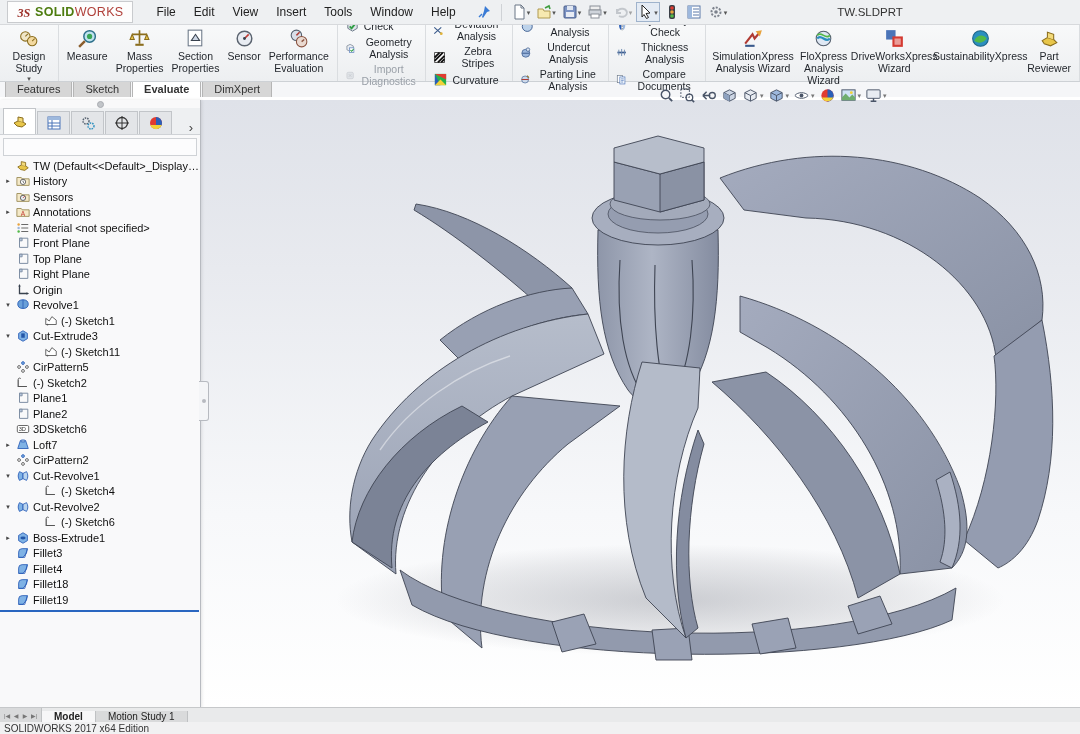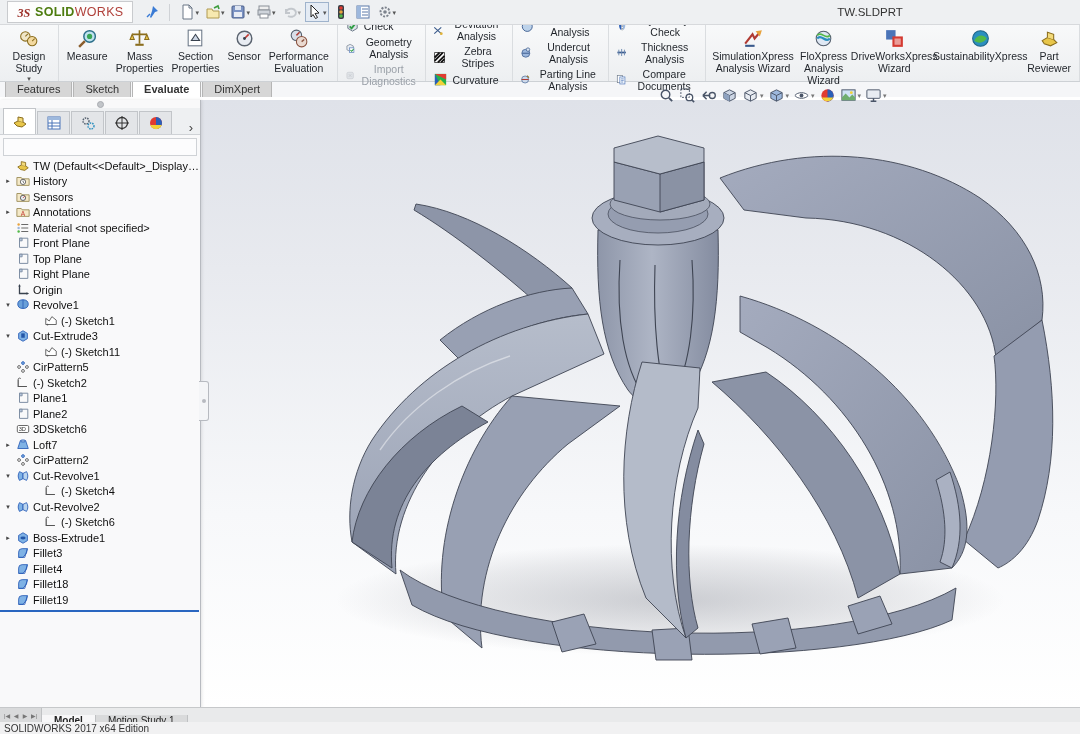--- a/index.html
+++ b/index.html
@@ -101,20 +101,29 @@
 </head>
 <body>
 
 <div class="titlebar">
   <div class="logo-btn">
     <svg class="logo-3ds" viewBox="0 0 16 16">
       <text x="0" y="13" font-size="13" font-style="italic" font-weight="bold" fill="#9c2f28" font-family="Liberation Serif,serif">3S</text>
     </svg>
     <span class="logo-text"><b>SOLID</b><span>WORKS</span></span>
   </div>
+  <div class="menus" id="menus">
+      <span class="menu-item">File</span>
+      <span class="menu-item">Edit</span>
+      <span class="menu-item">View</span>
+      <span class="menu-item">Insert</span>
+      <span class="menu-item">Tools</span>
+      <span class="menu-item">Window</span>
+      <span class="menu-item">Help</span>
+    </div>
   <div id="quicktools" style="display:flex;align-items:center;margin-left:8px;">
       <span class="qt">
         <span class="icn" style="width: 16px; height: 16px;">
           <svg viewBox="0 0 16 16">
             <path d="M9 2l5 5-3 1-4 6-1-1 2-6z" fill="#3a7bd5"></path>
             <path d="M3 13l3-3" stroke="#3a7bd5" stroke-width="1.5"></path>
           </svg>
         </span>
       </span>
       <span class="qt-sep"></span>
@@ -982,20 +991,20 @@
     </div>
 </div>
 
 <div class="bottombar">
   <div class="navbtns">
     <span class="navbtn">|◀</span>
     <span class="navbtn">◀</span>
     <span class="navbtn">▶</span>
     <span class="navbtn">▶|</span>
   </div>
-  <div id="bottomtabs" style="display:flex;align-items:flex-start;margin-top:7px;">
+  <div id="bottomtabs" style="display:flex;align-items:flex-end;">
       <span class="btab active">Model</span>
       <span class="btab">Motion Study 1</span>
     </div>
 </div>
 <div class="statusbar">
   <span>SOLIDWORKS 2017 x64 Edition</span>
 </div>
 
 </body></html>

